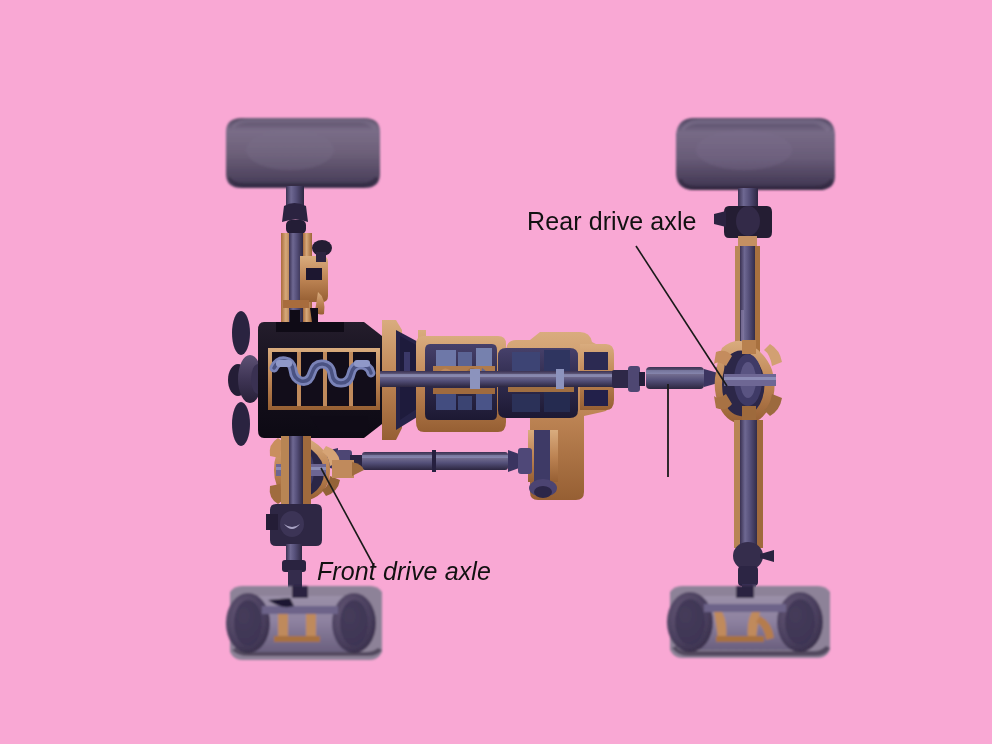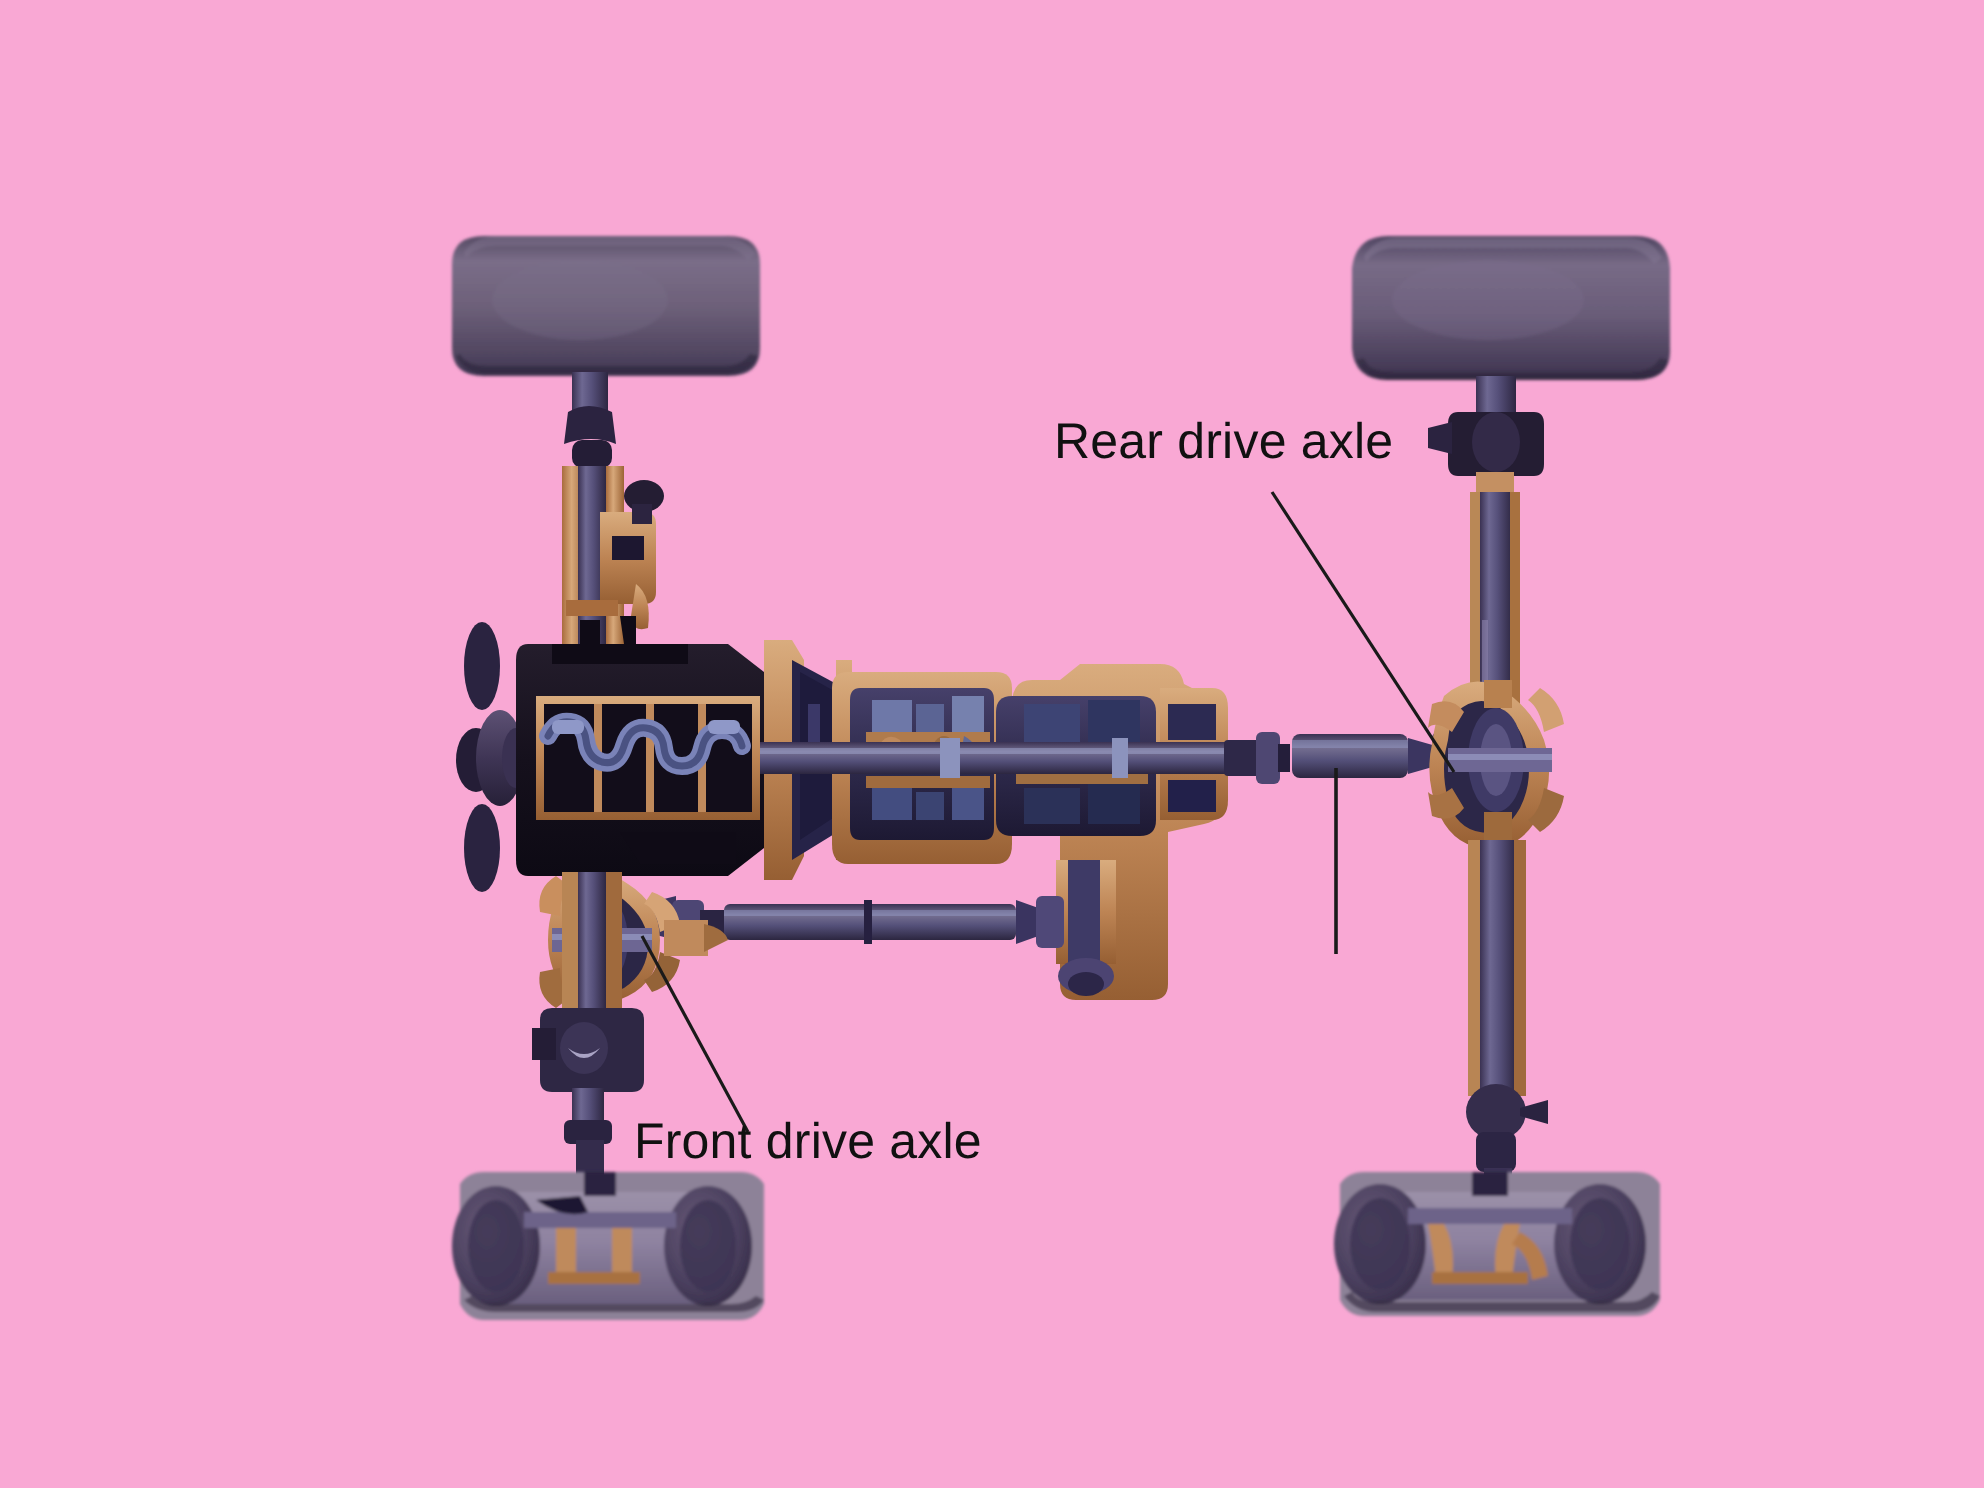--- a/index.html
+++ b/index.html
@@ -30,21 +30,21 @@
     color: #111111;
     font-family: "Liberation Sans", sans-serif;
     font-size: 25px;
     font-weight: 400;
     letter-spacing: 0.1px;
     white-space: nowrap;
     line-height: 1;
   }
   #label-rear  { left: 527px; top: 209px; }
   #label-trans { left: 508px; top: 511px; }
-  #label-front { left: 317px; top: 559px; }
+  #label-front { left: 317px; top: 559px; font-style: italic; }
 </style>
 </head>
 <body>
 
 <div id="stage">
 
   <svg class="layer" viewBox="0 0 992 744">
     <defs>
 
       <linearGradient id="tireTop" x1="0" y1="0" x2="0" y2="1">

